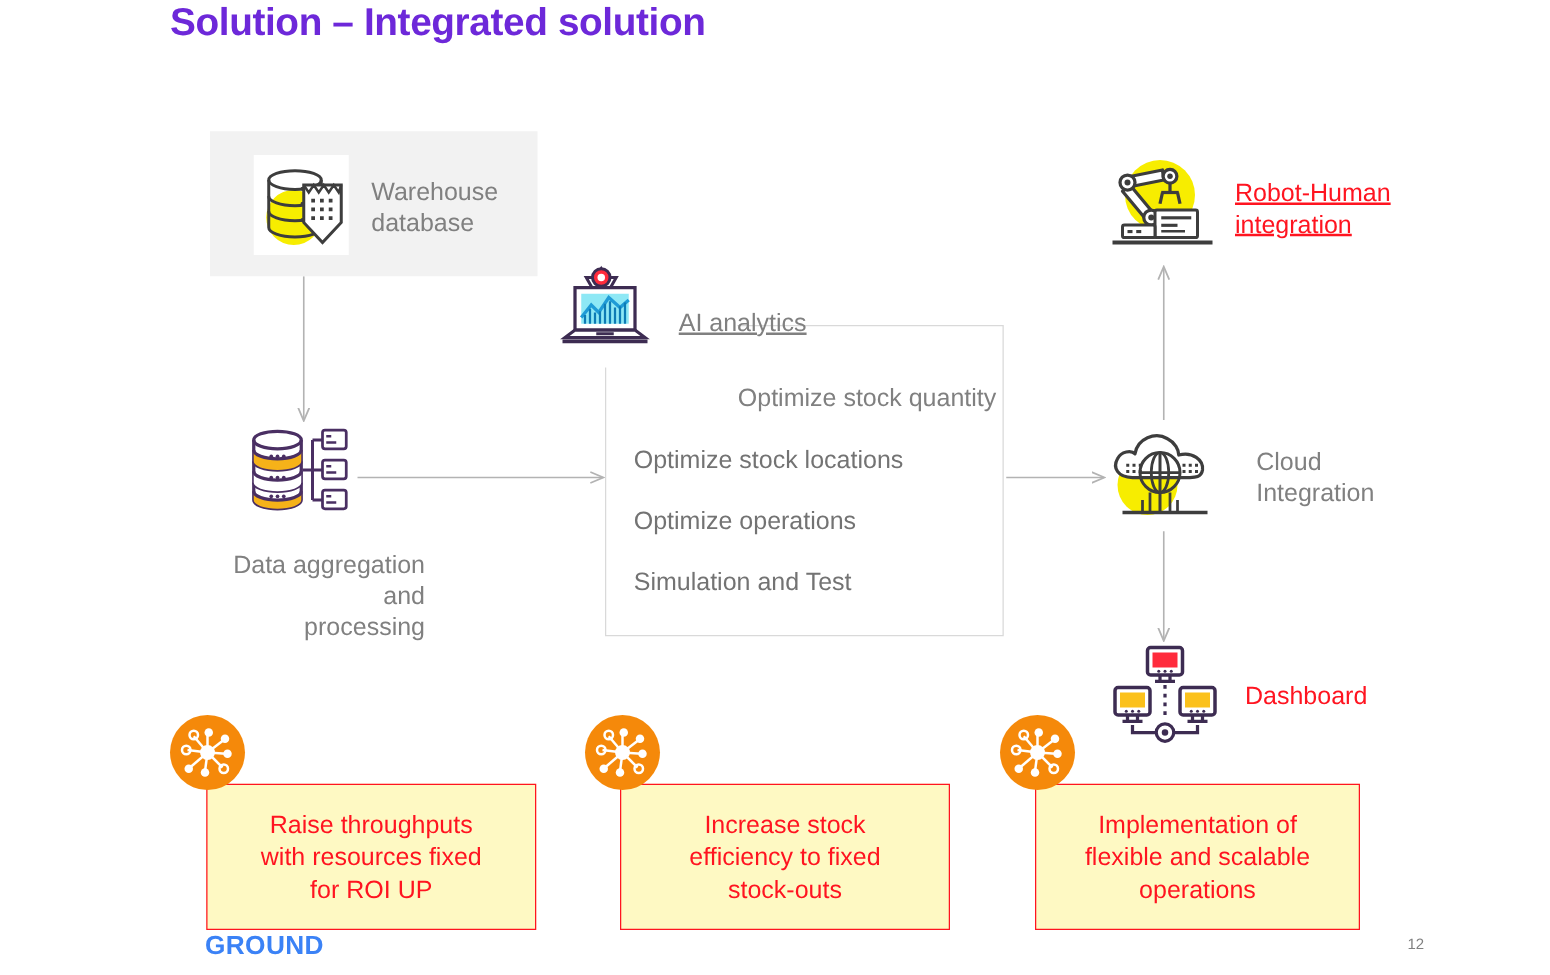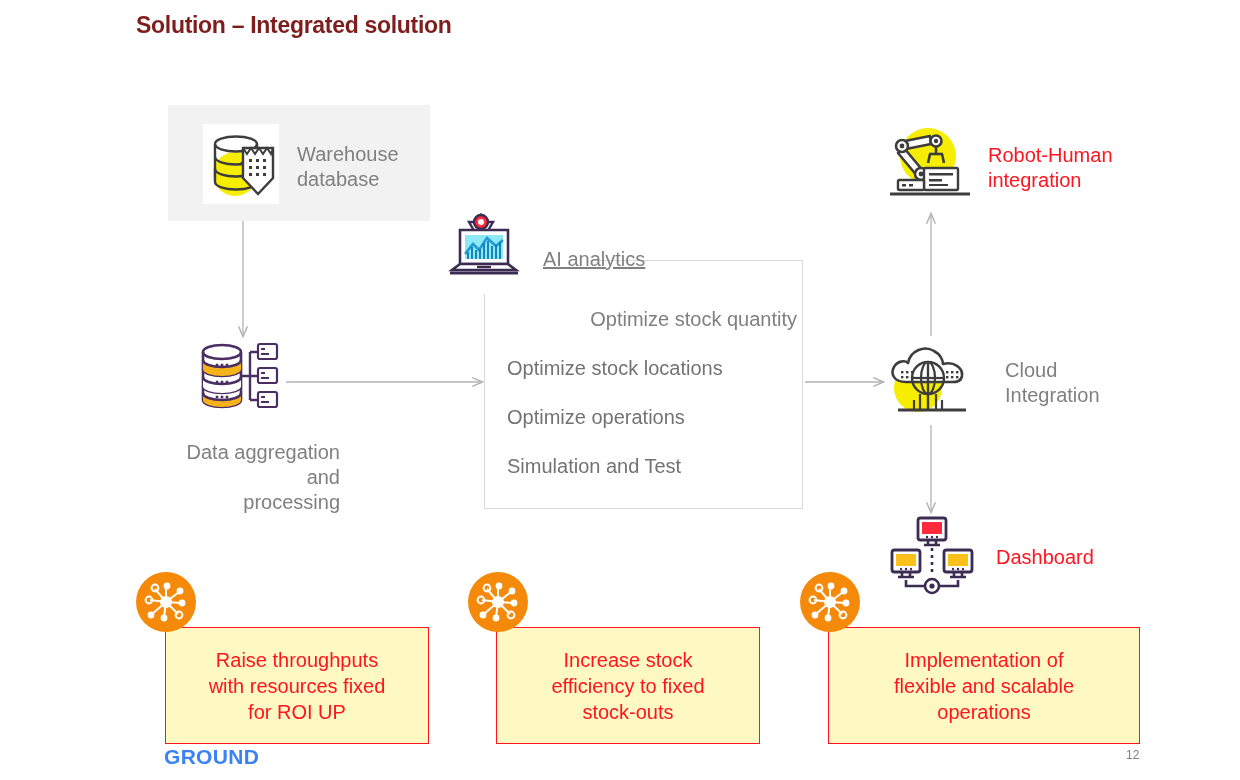--- a/index.html
+++ b/index.html
@@ -18,24 +18,24 @@
   .slide {
     position: absolute;
     inset: 0;
     background: #ffffff;
   }
 
   
   #slide-title {
     position: absolute;
     left: 136px;
-    top: 12px;
-    font-size: 23px;
+    top: 0;
+    font-size: 31px;
     font-weight: bold;
-    color: #7f1d1d;
+    color: #6d28d9;
     letter-spacing: -0.3px;
     white-space: nowrap;
   }
 
   
   .abs { position: absolute; }
   .label {
     color: #808080;
     font-size: 20px;
     line-height: 25px;
@@ -104,21 +104,21 @@
     font-size: 20px;
     line-height: 26px;
     margin-bottom: 23px;
     white-space: nowrap;
   }
   #ai-list .ai-item.gray { color: #808080; text-align: right; }
   #ai-list .ai-item.red  { color: #737373; }
 
   
   #robot-icon-wrap   { left: 884px; top: 120px; width: 92px; height: 92px; }
-  #robot-label       { left: 988px; top: 143px; }
+  #robot-label       { left: 988px; top: 143px; text-decoration: underline; }
   #cloud-icon-wrap   { left: 884px; top: 338px; width: 94px; height: 84px; }
   #cloud-label       { left: 1005px; top: 358px; }
   #dash-icon-wrap    { left: 888px; top: 514px; width: 88px; height: 84px; }
   #dash-label        { left: 996px; top: 545px; }
 
   
   .benefit-box {
     position: absolute;
     top: 627px;
     height: 117px;
@@ -132,21 +132,21 @@
   }
   .benefit-text {
     color: #ff1420;
     font-size: 20px;
     line-height: 26px;
     white-space: pre-line;
     padding: 0 10px;
   }
   #benefit-box-0 { left: 165px; width: 264px; }
   #benefit-box-1 { left: 496px; width: 264px; }
-  #benefit-box-2 { left: 828px; width: 312px; }
+  #benefit-box-2 { left: 828px; width: 260px; }
 
   .benefit-badge {
     position: absolute;
     top: 572px;
     width: 60px;
     height: 60px;
     border-radius: 50%;
     background: #f5890a;
     display: flex;
     align-items: center;

